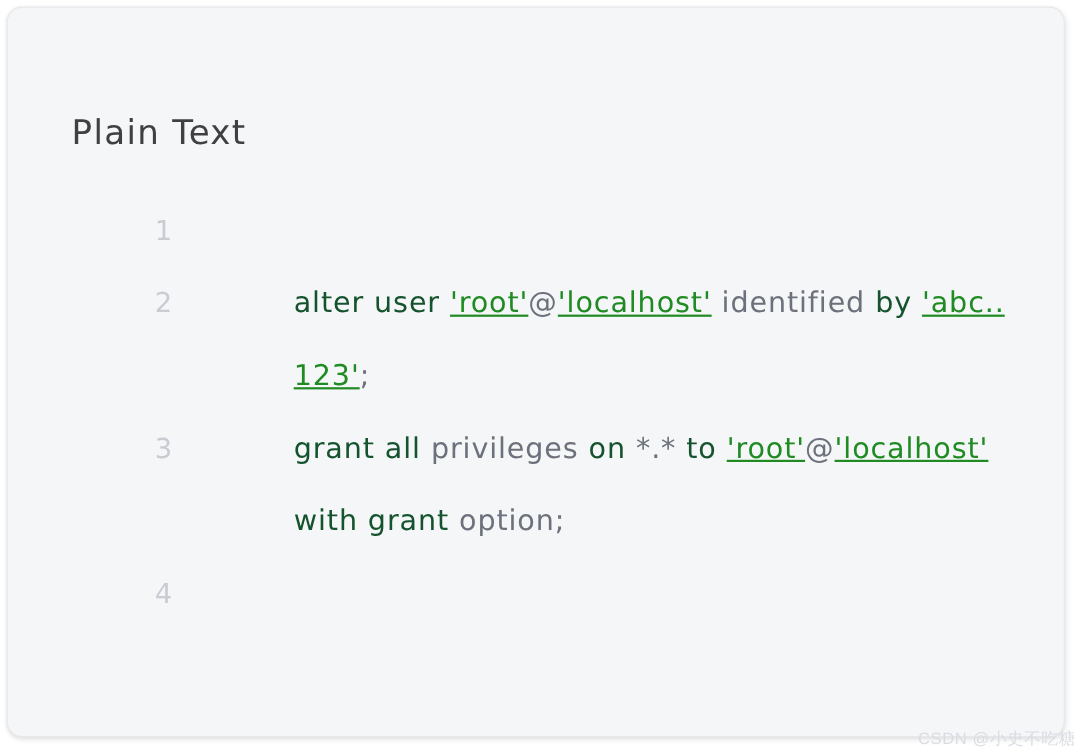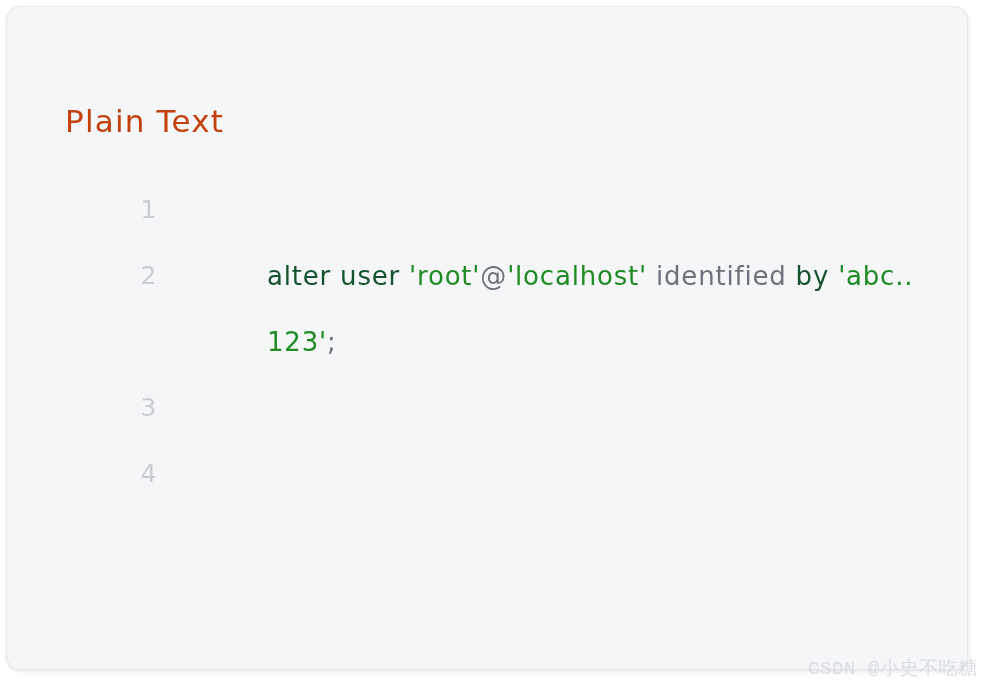--- a/index.html
+++ b/index.html
@@ -114,47 +114,48 @@
     font-size: 30px;
     color: #eceef1;
     user-select: none;
   }
 
   
   #watermark {
     position: absolute;
     right: 14px;
     bottom: 6px;
-    font-family: Liberation Mono, monospace;
-    font-size: 19px;
+    font-family: Liberation Sans, sans-serif;
+    font-size: 15px;
     color: #d9dde3;
     letter-spacing: 0.6px;
     white-space: nowrap;
   }
 </style>
-<style>.tok-kw{color:#14532d;}.tok-str{color:#1f8b22;}.tok-pln{color:#6c717b;}.gutter{color:#c9ccd3;}#lang-label{color:#c2410c;text-align:right;}#watermark{color:#d9dde3;}#code-card{background:#f5f6f8;border-color:#e6e8ec;}</style></head>
+<style>.tok-kw{color:#14532d;}.tok-str{color:#1f8b22;text-decoration:underline;}.tok-pln{color:#6c717b;}.gutter{color:#c9ccd3;}#lang-label{color:#404040;text-align:right;}#watermark{color:#d9dde3;}#code-card{background:#f5f6f8;border-color:#e6e8ec;}</style></head>
 <body>
 
 <div id="page">
 
   <div id="code-card">
 
     <div id="lang-label">Plain Text</div>
 
     <div id="code-body">
         <div class="code-row blank-line">
           <div class="gutter">1</div>
           <div class="code-text">&nbsp;</div>
         </div>
         <div class="code-row">
           <div class="gutter">2</div>
           <div class="code-text"><span class="tok-kw">alter user </span><span class="tok-str">'root'</span><span class="tok-pln">@</span><span class="tok-str">'localhost'</span><span class="tok-pln"> identified </span><span class="tok-kw">by </span><span class="tok-str">'abc..123'</span><span class="tok-pln">;</span></div>
         </div>
         <div class="code-row">
           <div class="gutter">3</div>
+          <div class="code-text"><span class="tok-kw">grant all </span><span class="tok-pln">privileges </span><span class="tok-kw">on </span><span class="tok-pln">*.* </span><span class="tok-kw">to </span><span class="tok-str">'root'</span><span class="tok-pln">@</span><span class="tok-str">'localhost'</span><span class="tok-kw"> with grant </span><span class="tok-pln">option;</span></div>
         </div>
         <div class="code-row">
           <div class="gutter">4</div>
         </div>
       </div>
 
     <div id="ghost-mark"></div>
 
   </div>
 

